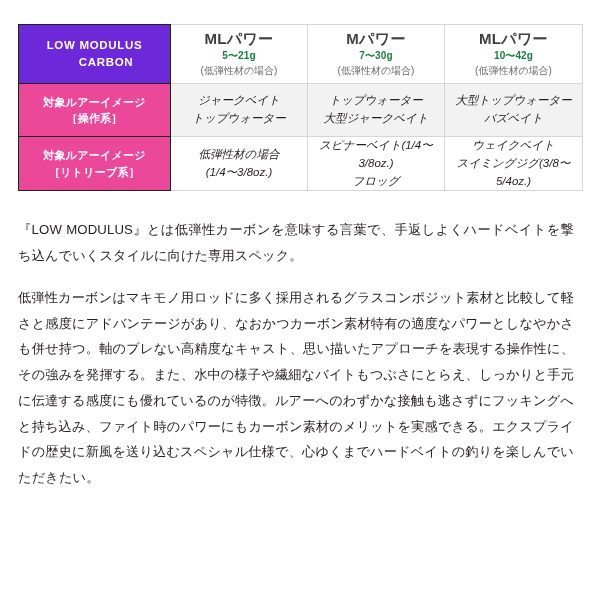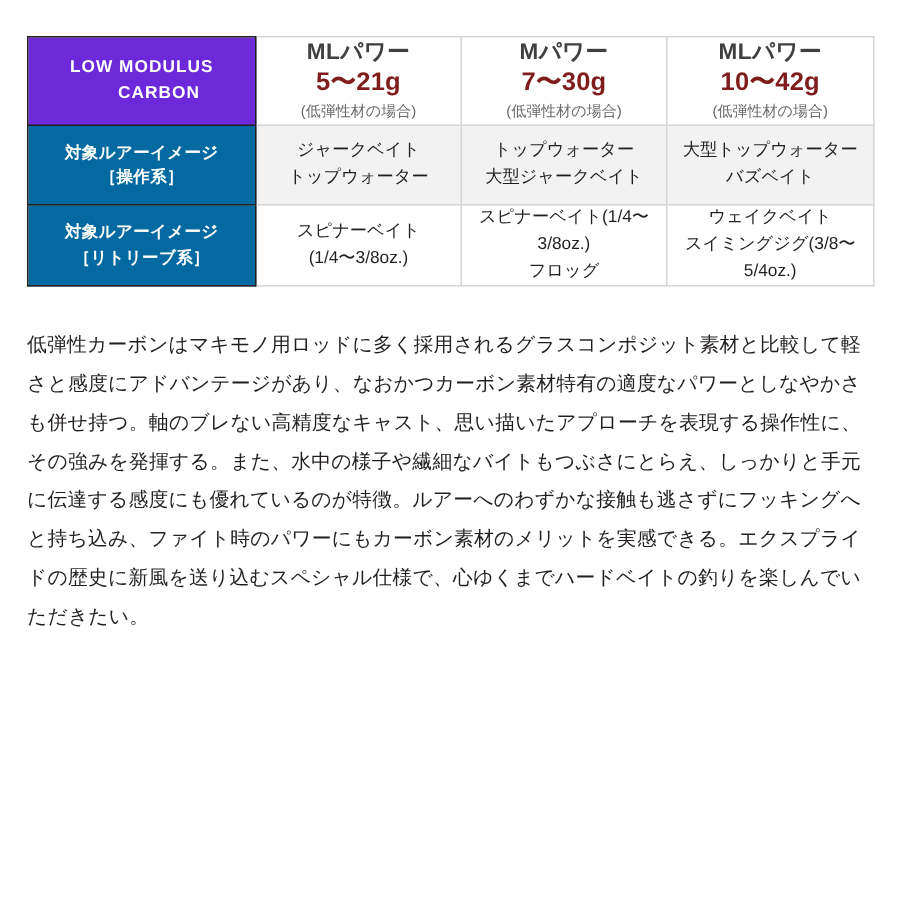--- a/index.html
+++ b/index.html
@@ -58,50 +58,51 @@
     height: 58px;
   }
   .col-head .power {
     font-size: 15px;
     font-weight: bold;
     letter-spacing: 0.02em;
     line-height: 1.25;
     color: #404040;
   }
   .col-head .weight {
-    font-size: 17px;
+    font-size: 10px;
     font-weight: bold;
     letter-spacing: 0.01em;
     line-height: 1.3;
-    color: #7f1d1d;
+    color: #15803d;
   }
   .col-head .note {
     font-size: 10px;
     color: #6a6a6a;
     line-height: 1.5;
     margin-top: 1px;
   }
   .row-label {
-    background: #0369a1;
+    background: #ec4899;
     color: #ffffff;
     border: 1px solid #231f20 !important;
     height: 52px;
   }
   .row-label .l1,
   .row-label .l2 {
     font-size: 11px;
     font-weight: bold;
     letter-spacing: 0.02em;
     line-height: 1.5;
   }
   .cell {
     font-size: 11.5px;
     line-height: 1.55;
     color: #231f20;
     height: 52px;
+    font-style: italic;
   }
   .cell.gray {
     background: #f2f2f2;
   }
   .cell.white {
     background: #ffffff;
   }
 
   
   .body-copy {
@@ -178,32 +179,33 @@
             <div>バズベイト</div>
           </td>
       </tr>
 
       <tr>
         <td class="row-label">
           <div class="l1">対象ルアーイメージ</div>
           <div class="l2">［リトリーブ系］</div>
         </td>
         <td class="cell white">
-            <div>スピナーベイト</div>
+            <div>低弾性材の場合</div>
             <div>(1/4〜3/8oz.)</div>
           </td>
         <td class="cell white">
             <div>スピナーベイト(1/4〜3/8oz.)</div>
             <div>フロッグ</div>
           </td>
         <td class="cell white">
             <div>ウェイクベイト</div>
             <div>スイミングジグ(3/8〜5/4oz.)</div>
           </td>
       </tr>
     </tbody>
   </table>
 
   <div class="body-copy">
+    <p>『LOW MODULUS』とは低弾性カーボンを意味する言葉で、手返しよくハードベイトを撃ち込んでいくスタイルに向けた専用スペック。</p>
     <p>低弾性カーボンはマキモノ用ロッドに多く採用されるグラスコンポジット素材と比較して軽さと感度にアドバンテージがあり、なおかつカーボン素材特有の適度なパワーとしなやかさも併せ持つ。軸のブレない高精度なキャスト、思い描いたアプローチを表現する操作性に、その強みを発揮する。また、水中の様子や繊細なバイトもつぶさにとらえ、しっかりと手元に伝達する感度にも優れているのが特徴。ルアーへのわずかな接触も逃さずにフッキングへと持ち込み、ファイト時のパワーにもカーボン素材のメリットを実感できる。エクスプライドの歴史に新風を送り込むスペシャル仕様で、心ゆくまでハードベイトの釣りを楽しんでいただきたい。</p>
   </div>
 
 </div>
 
 </body></html>

